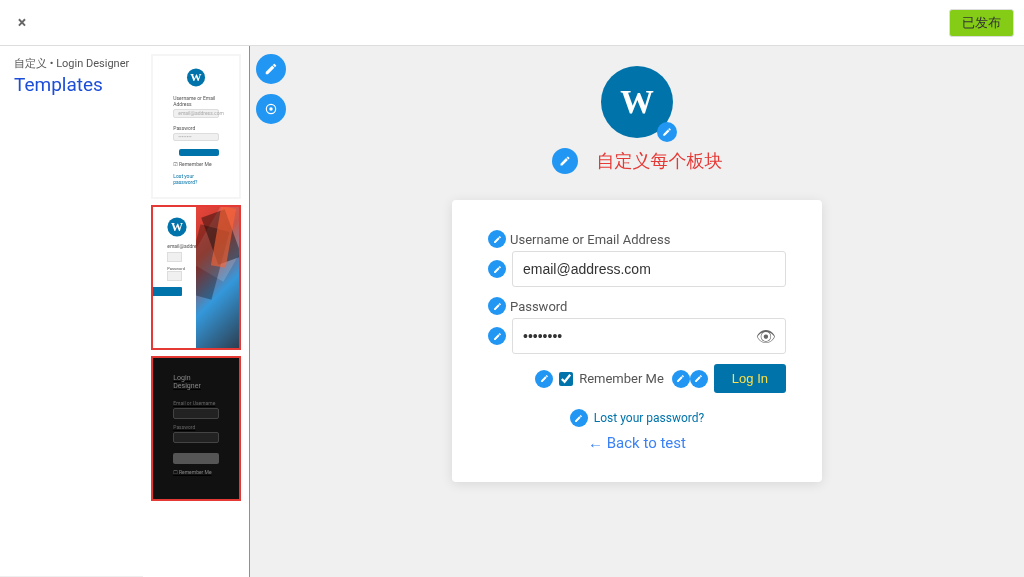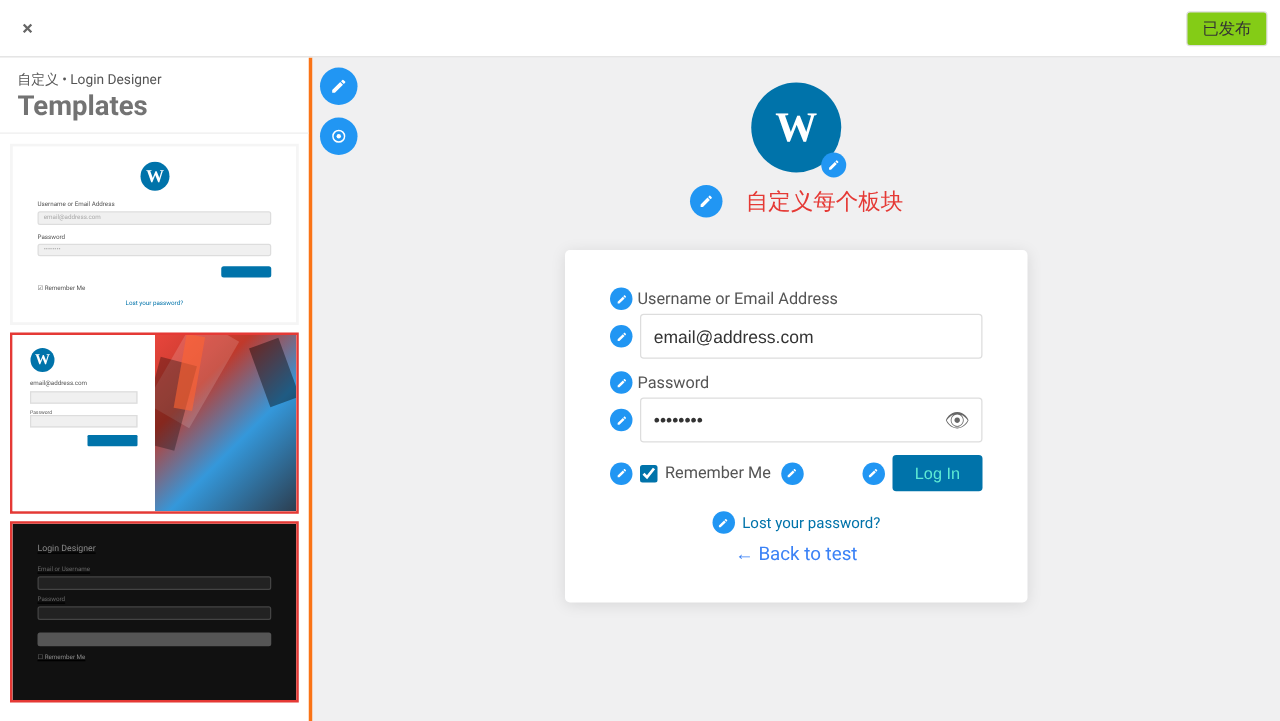--- a/index.html
+++ b/index.html
@@ -53,38 +53,38 @@
     .main-layout {
       display: flex;
       flex: 1;
       overflow: hidden;
     }
 
     
     .sidebar {
       width: 250px;
       background: #fff;
-      border-right: 3px solid #f97316;
-      display: flex;
-      flex-direction: column;
+      border-right: 1px solid #f97316;
+      display: flex;
+      flex-direction: row;
       flex-shrink: 0;
     }
     .sidebar-header {
       padding: 10px 14px 8px;
       border-bottom: 1px solid #eee;
     }
     .breadcrumb {
       font-size: 11px;
       color: #555;
       margin-bottom: 2px;
     }
     .sidebar-title {
-      font-size: 22px;
-      font-weight: 700;
-      color: #737373;
+      font-size: 19px;
+      font-weight: 400;
+      color: #1d4ed8;
     }
     .template-list {
       flex: 1;
       overflow-y: auto;
       padding: 8px;
       display: flex;
       flex-direction: column;
       gap: 6px;
     }
 
@@ -398,21 +398,21 @@
       transform: translateY(-50%);
       color: #666;
       cursor: pointer;
       font-size: 16px;
     }
 
     
     .remember-row {
       display: flex;
       align-items: center;
-      justify-content: space-between;
+      justify-content: flex-end;
       margin-bottom: 16px;
     }
     .remember-left {
       display: flex;
       align-items: center;
       gap: 6px;
     }
     .remember-check {
       width: 14px;
       height: 14px;
@@ -420,21 +420,21 @@
     }
     .remember-label {
       font-size: 13px;
       color: #555;
       display: flex;
       align-items: center;
       gap: 4px;
     }
     .login-btn {
       background: #0073aa;
-      color: #5eead4;
+      color: #fde047;
       border: none;
       border-radius: 3px;
       padding: 7px 18px;
       font-size: 13px;
       cursor: pointer;
       display: flex;
       align-items: center;
       gap: 4px;
     }
 

